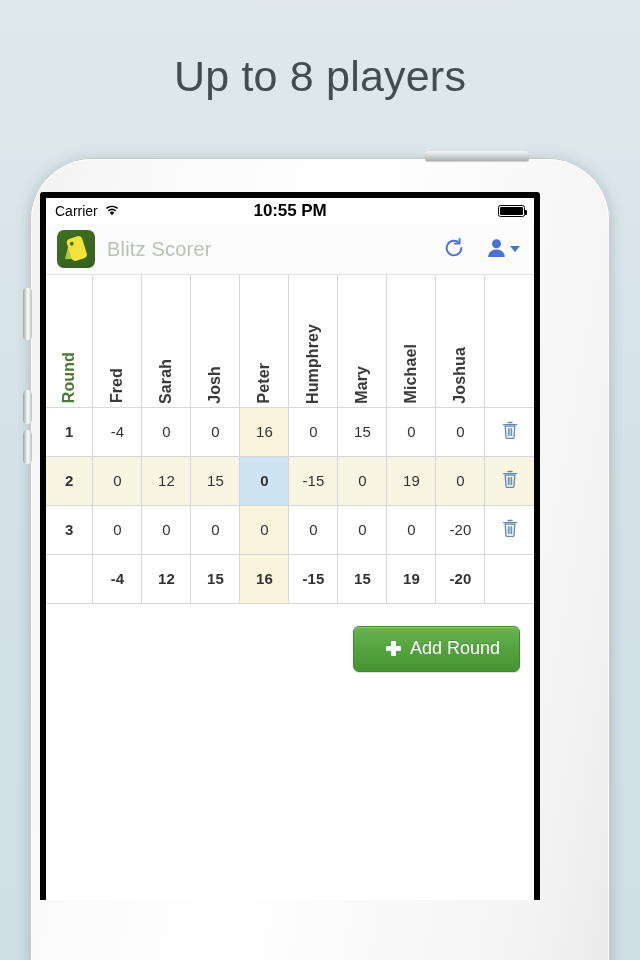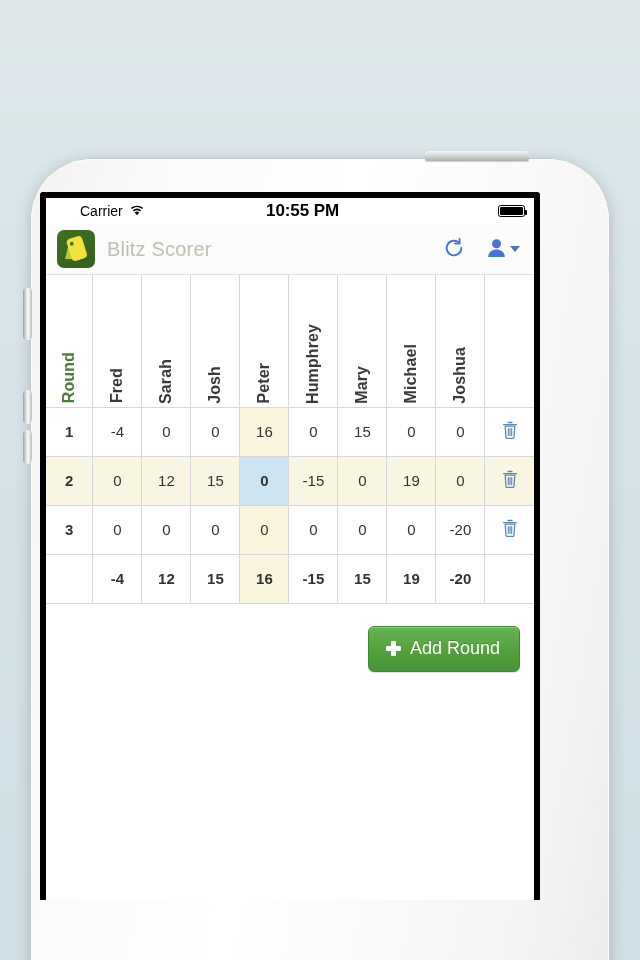--- a/index.html
+++ b/index.html
@@ -162,21 +162,20 @@
   .statusbar {
     height: 26px;
     background: #ffffff;
     display: flex;
     align-items: center;
     padding: 0 9px;
     position: relative;
     font-size: 14px;
     color: #000;
     font-weight: 400;
-    margin-left: 25px;
   }
   .sb-left {
     display: flex;
     align-items: center;
     gap: 6px;
   }
   .wifi-icon { display:block; }
   .sb-time {
     position: absolute;
     left: 0; right: 0;
@@ -343,21 +342,21 @@
   .add-round-btn {
     display: inline-flex;
     align-items: center;
     gap: 9px;
     background: linear-gradient(180deg, #68b355 0%, #53a23e 52%, #479335 100%);
     border: 1px solid #3d8a2e;
     border-radius: 6px;
     color: #fff;
     font-size: 18px;
     font-weight: 400;
-    padding: 11px 19px 12px 17px;
+    padding: 11px 19px 12px 32px;
     cursor: pointer;
     box-shadow: 0 1px 0 rgba(0,0,0,0.12), inset 0 1px 0 rgba(255,255,255,0.28);
     font-family: "Liberation Sans", sans-serif;
     text-shadow: 0 -1px 0 rgba(0,0,0,0.18);
   }
   .plus-icon {
     position: relative;
     width: 15px;
     height: 15px;
     flex: none;
@@ -369,20 +368,21 @@
     border-radius: 1px;
   }
   .plus-icon::before { left: 5px; top: 0; width: 5px; height: 15px; }
   .plus-icon::after { top: 5px; left: 0; height: 5px; width: 15px; }
 </style>
 </head>
 <body>
 
 <div class="promo">
 
+  <div class="promo-title">Up to 8 players</div>
 
   <div class="phone">
     <div class="phone-hairline"></div>
     <div class="phone-inner-edge"></div>
 
     <div class="power-button"></div>
     <div class="mute-switch"></div>
     <div class="vol-up"></div>
     <div class="vol-down"></div>
 

